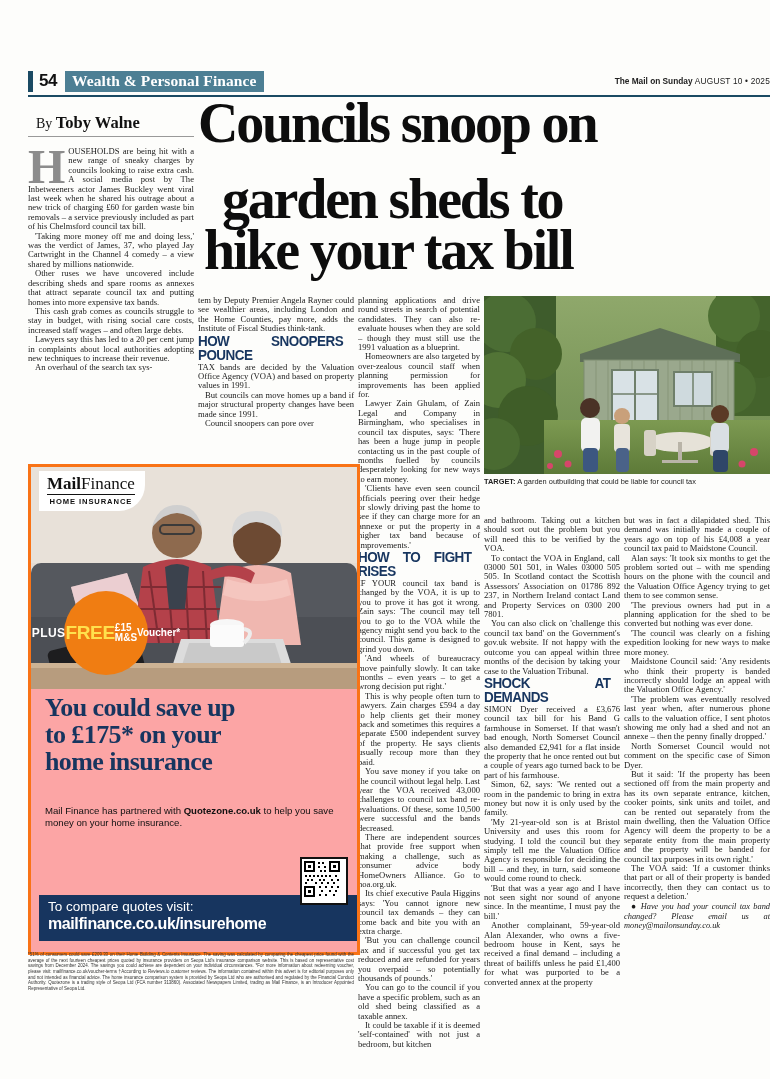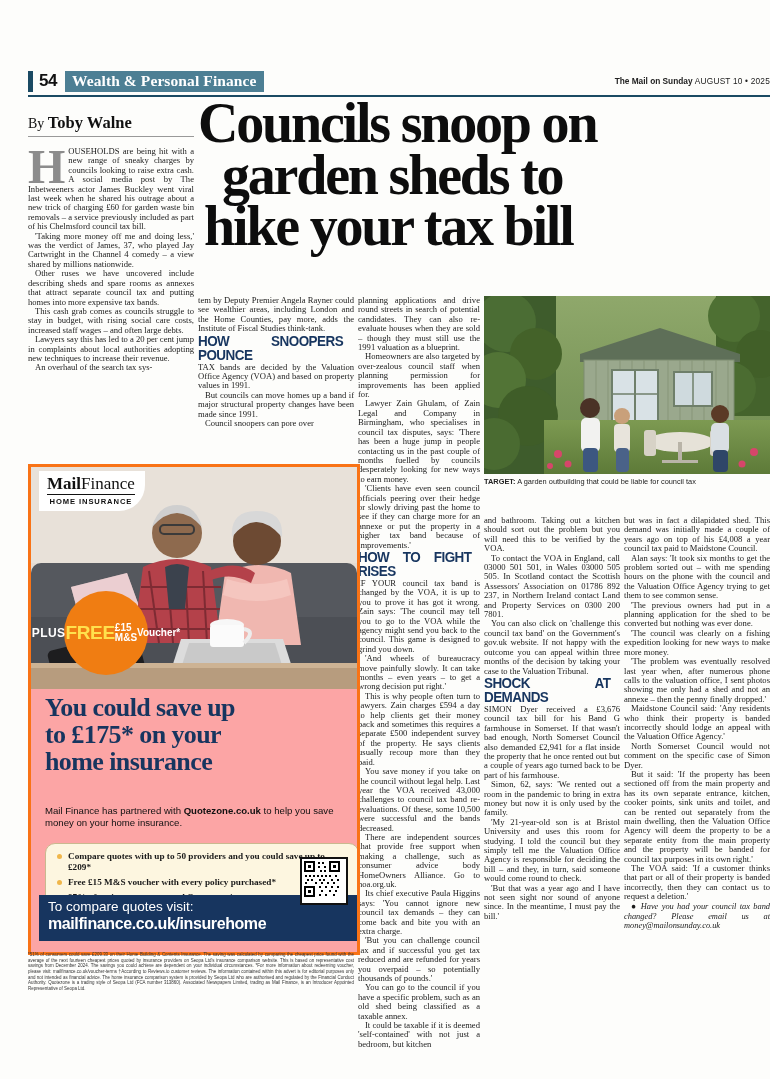--- a/index.html
+++ b/index.html
@@ -18,33 +18,33 @@
   .mast-bar{width:5px;height:21px;background:#1b4a63;margin-right:6px;}
   .pagenum{font-family:"Liberation Sans",sans-serif;font-weight:bold;font-size:17px;color:#111;letter-spacing:-0.5px;}
   .section-box{margin-left:8px;background:#4d7f94;color:#ffffff;font-family:"Liberation Serif",serif;
     font-weight:bold;font-size:15.5px;padding:1px 7px 2px 7px;letter-spacing:0.1px;white-space:nowrap;}
   .mast-right{margin-left:auto;font-family:"Liberation Sans",sans-serif;font-size:8.3px;color:#222;white-space:nowrap;}
   .mast-right b{font-weight:bold;}
   .mast-right span.date{font-weight:normal;letter-spacing:0.2px;}
   .mast-rule{position:absolute;left:0;top:25px;width:742px;height:2px;background:#1b4a63;}
 
   
-  .byline{position:absolute;left:28px;top:113px;width:166px;font-size:16px;}
+  .byline{position:absolute;left:36px;top:113px;width:166px;font-size:16px;}
   .byline .by{font-style:normal;font-size:14px;}
   .byline .name{font-weight:bold;font-size:16.5px;}
   .byline-rule{position:absolute;left:28px;top:136px;width:166px;height:1px;background:#999;}
 
   
   .headline{
     position:absolute;left:198px;top:98px;width:572px;
     font-family:"Liberation Serif",serif;font-weight:bold;
     font-size:56px;line-height:0.92;letter-spacing:-2.2px;color:#0d0d0d;
     text-align:left;
   }
-  .headline .l2{margin-left:24px;}
+  .headline .l2{margin-left:24px;margin-top:24px;}
   .headline .l3{margin-left:6px;}
 
   
   .col{position:absolute;font-size:8.6px;line-height:1.095;text-align:justify;
        hyphens:auto;color:#1a1a1a;}
   .col p{margin:0;text-indent:7px;}
   .col p.first{text-indent:0;}
   .col p.nb{text-indent:0;}
   .dropcap{
     float:left;font-size:48px;line-height:0.76;font-weight:bold;
@@ -280,29 +280,30 @@
 
   <div class="col" id="col4">
     <p class="first">and bathroom. Taking out a kitchen should sort out the problem but you will need this to be verified by the VOA.</p>
     <p>To contact the VOA in England, call 03000 501 501, in Wales 03000 505 505. In Scotland contact the Scottish Assessors' Association on 01786 892 237, in Northern Ireland contact Land and Property Services on 0300 200 7801.</p>
     <p>You can also click on 'challenge this council tax band' on the Government's gov.uk website. If not happy with the outcome you can appeal within three months of the decision by taking your case to the Valuation Tribunal.</p>
     <p class="subhead">SHOCK AT DEMANDS</p>
     <p class="nb">SIMON Dyer received a £3,676 council tax bill for his Band G farmhouse in Somerset. If that wasn't bad enough, North Somerset Council also demanded £2,941 for a flat inside the property that he once rented out but a couple of years ago turned back to be part of his farmhouse.</p>
     <p>Simon, 62, says: 'We rented out a room in the pandemic to bring in extra money but now it is only used by the family.</p>
     <p>'My 21-year-old son is at Bristol University and uses this room for studying. I told the council but they simply tell me the Valuation Office Agency is responsible for deciding the bill – and they, in turn, said someone would come round to check.</p>
     <p>'But that was a year ago and I have not seen sight nor sound of anyone since. In the meantime, I must pay the bill.'</p>
+    <p>Another complainant, 59-year-old Alan Alexander, who owns a five-bedroom house in Kent, says he received a final demand – including a threat of bailiffs unless he paid £1,400 for what was purported to be a converted annex at the property</p>
   </div>
 
   <div class="col" id="col5">
     <p class="first">but was in fact a dilapidated shed. This demand was initially made a couple of years ago on top of his £4,008 a year council tax paid to Maidstone Council.</p>
     <p>Alan says: 'It took six months to get the problem sorted out – with me spending hours on the phone with the council and the Valuation Office Agency trying to get them to see common sense.</p>
     <p>'The previous owners had put in a planning application for the shed to be converted but nothing was ever done.</p>
     <p>'The council was clearly on a fishing expedition looking for new ways to make more money.</p>
+    <p>Maidstone Council said: 'Any residents who think their property is banded incorrectly should lodge an appeal with the Valuation Office Agency.'</p>
     <p>'The problem was eventually resolved last year when, after numerous phone calls to the valuation office, I sent photos showing me only had a shed and not an annexe – then the penny finally dropped.'</p>
-    <p>Maidstone Council said: 'Any residents who think their property is banded incorrectly should lodge an appeal with the Valuation Office Agency.'</p>
     <p>North Somerset Council would not comment on the specific case of Simon Dyer.</p>
     <p>But it said: 'If the property has been sectioned off from the main property and has its own separate entrance, kitchen, cooker points, sink units and toilet, and can be rented out separately from the main dwelling, then the Valuation Office Agency will deem the property to be a separate entity from the main property and the property will be banded for council tax purposes in its own right.'</p>
     <p>The VOA said: 'If a customer thinks that part or all of their property is banded incorrectly, then they can contact us to request a deletion.'</p>
     <p class="signoff"><span class="dot">●</span>
       <span>Have you had your council tax band changed? Please email us at money@mailonsunday.co.uk</span></p>
   </div>
 
   <div class="advert">
 
     <div class="ad-photo">
@@ -377,27 +378,20 @@
     </div>
 
     <div class="ad-head">
       <div>You could save up</div>
       <div>to £175* on your</div>
       <div>home insurance</div>
     </div>
 
     <div class="ad-sub"><span>Mail Finance has partnered with </span><b>Quotezone.co.uk</b><span> to help you save money on your home insurance.</span></div>
 
-    <div class="ad-bullets">
-      <ul>
-        <li>Compare quotes with up to 50 providers and you could save up to £209*</li>
-        <li>Free £15 M&amp;S voucher with every policy purchased*</li>
-        <li>97% of reviewers recommend Quotezone†</li>
-      </ul>
-    </div>
 
     <div class="qr">
       <svg width="40" height="40" viewBox="0 0 40 40">
         <rect width="40" height="40" fill="#fff"></rect>
         <g fill="#000">
           <rect x="2" y="2" width="11" height="11"></rect>
             <rect x="4" y="4" width="7" height="7" fill="#fff"></rect>
           <rect x="6" y="6" width="3" height="3"></rect>
           <rect x="27" y="2" width="11" height="11"></rect>
             <rect x="29" y="4" width="7" height="7" fill="#fff"></rect>

